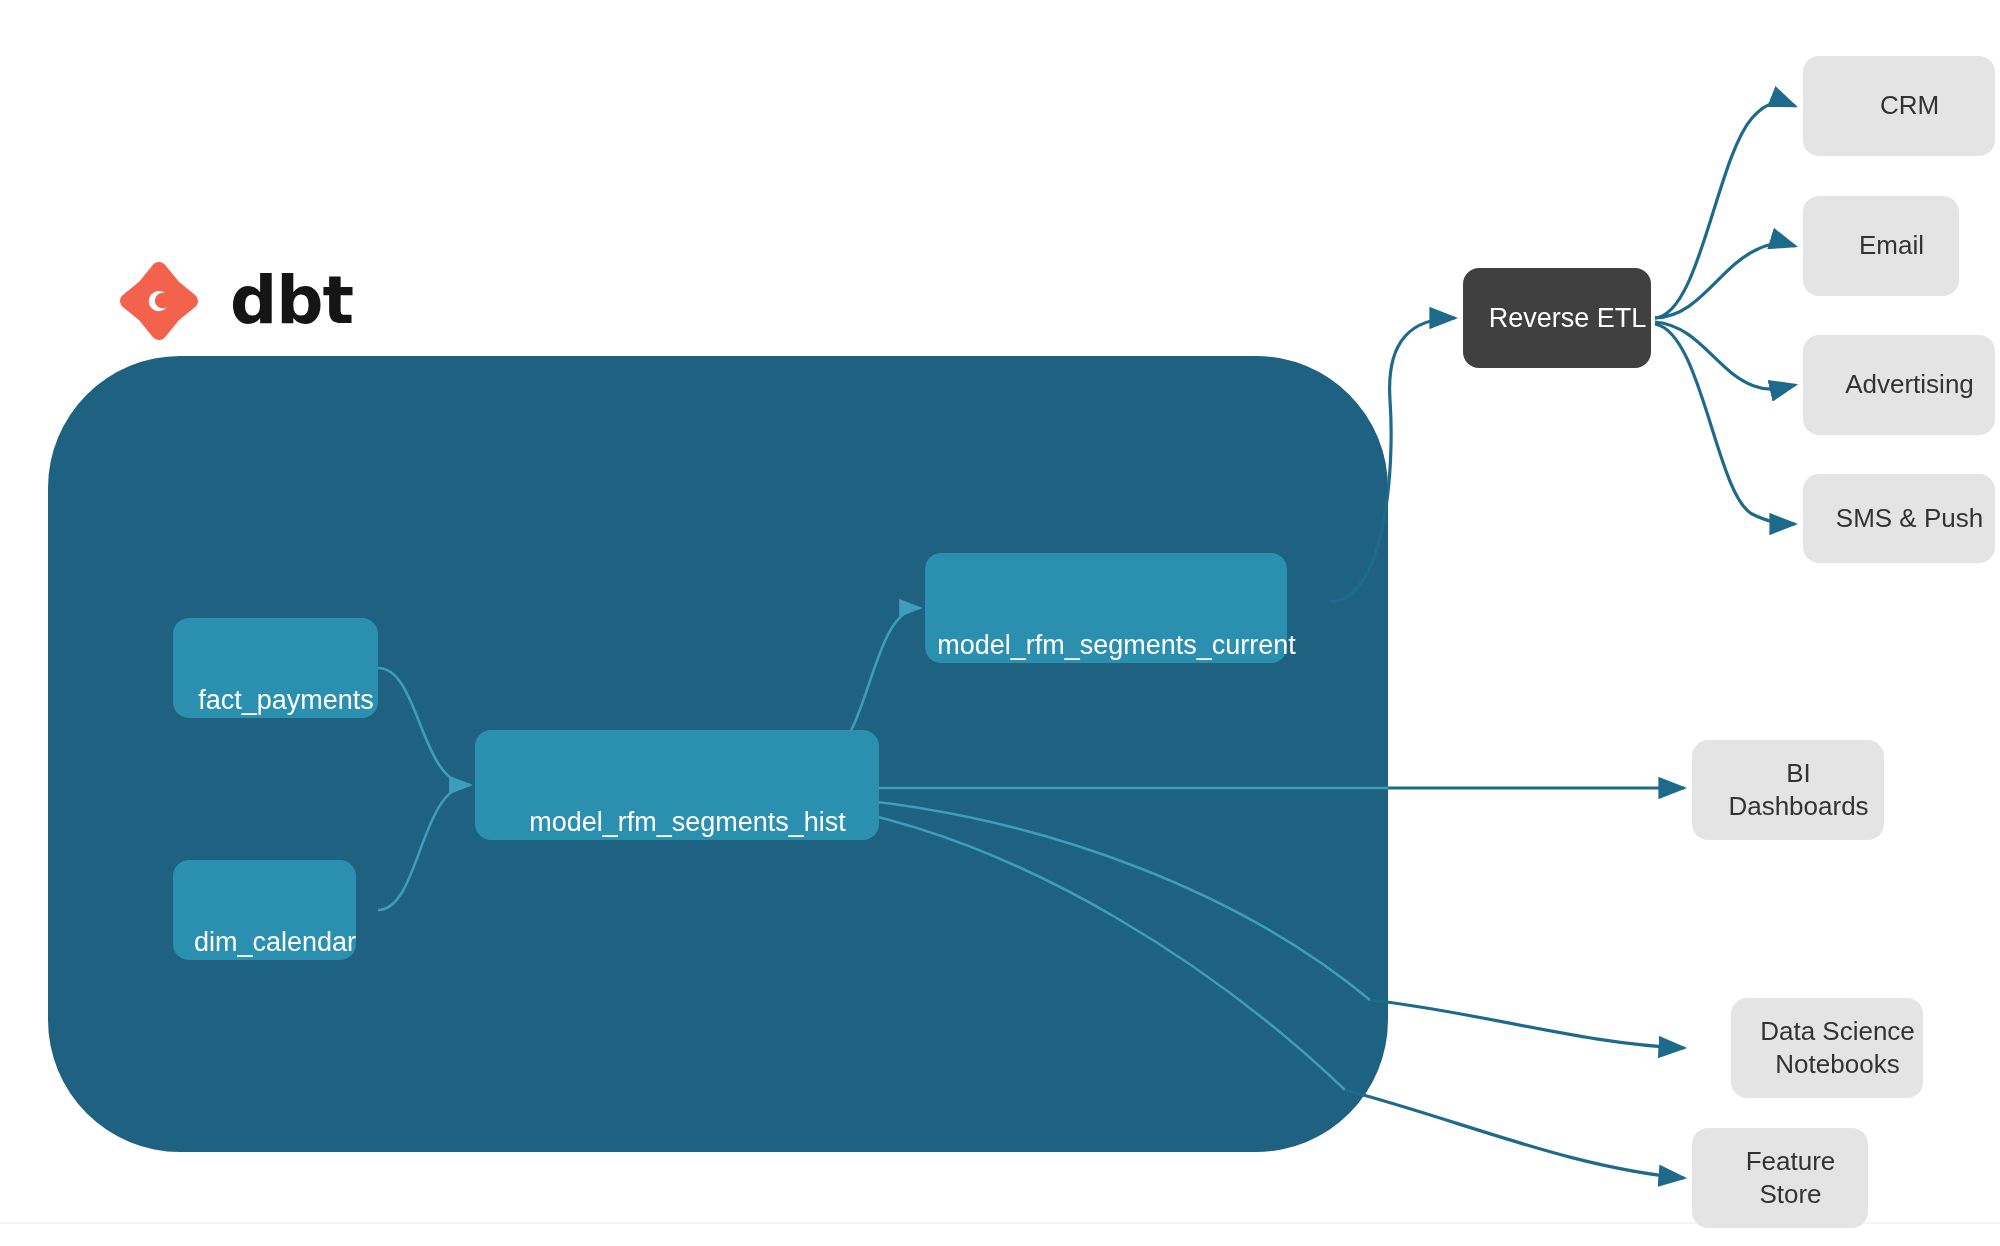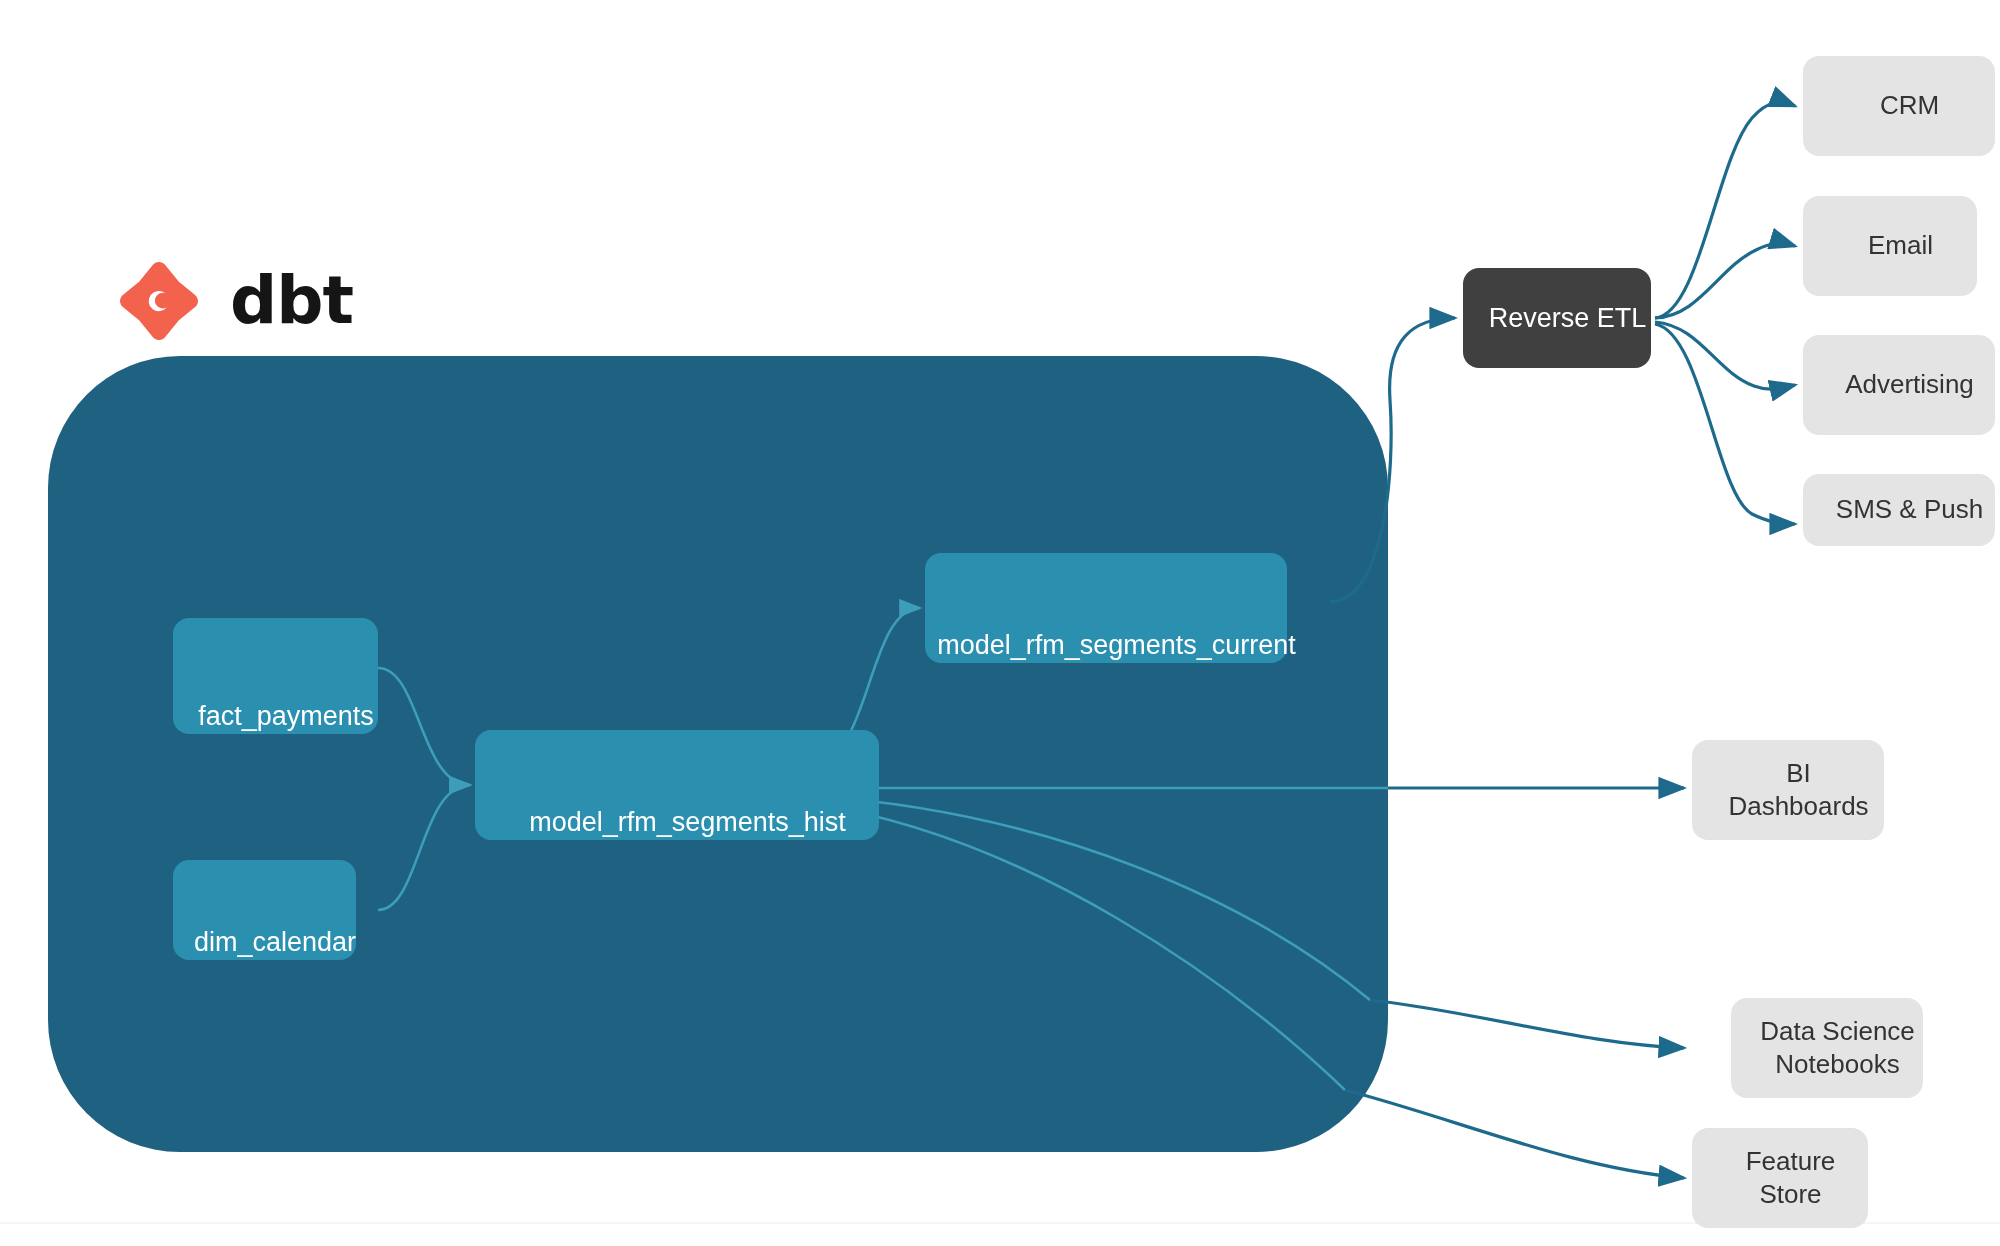--- a/index.html
+++ b/index.html
@@ -183,21 +183,21 @@
 
       <path d="M1345,1090 C 1460,1120 1570,1168 1684,1178" marker-end="url(#arrow-outer)"></path>
 
       <path d="M1655,318 C 1700,314 1716,160 1752,118 C 1768,100 1780,100 1795,106" marker-end="url(#arrow-outer)"></path>
       <path d="M1655,318 C 1700,316 1718,268 1756,250 C 1772,242 1782,242 1795,246" marker-end="url(#arrow-outer)"></path>
       <path d="M1655,322 C 1700,326 1716,372 1754,386 C 1770,392 1782,388 1795,385" marker-end="url(#arrow-outer)"></path>
       <path d="M1655,324 C 1702,332 1716,494 1752,514 C 1768,522 1780,524 1795,524" marker-end="url(#arrow-outer)"></path>
     </g>
   </svg>
 
-  <div class="node model" style="left:173px; top:618px; width:205px; height:116px;">
+  <div class="node model" style="left:173px; top:618px; width:205px; height:100px;">
     <span class="label">fact_payments</span>
   </div>
 
   <div class="node model" style="left:173px; top:860px; width:183px; height:100px;">
     <span class="label">dim_calendar</span>
   </div>
 
   <div class="node model" style="left:475px; top:730px; width:404px; height:110px;">
     <span class="label">model_rfm_segments_hist</span>
   </div>
@@ -207,29 +207,29 @@
   </div>
 
   <div class="node etl" style="left:1463px; top:268px; width:188px; height:100px;">
     <span class="label">Reverse ETL</span>
   </div>
 
   <div class="node dest" style="left:1803px; top:56px; width:192px; height:100px;">
     <span class="label">CRM</span>
   </div>
 
-  <div class="node dest" style="left:1803px; top:196px; width:174px; height:100px;">
+  <div class="node dest" style="left:1803px; top:196px; width:156px; height:100px;">
     <span class="label">Email</span>
   </div>
 
   <div class="node dest" style="left:1803px; top:335px; width:192px; height:100px;">
     <span class="label">Advertising</span>
   </div>
 
-  <div class="node dest" style="left:1803px; top:474px; width:192px; height:72px;">
+  <div class="node dest" style="left:1803px; top:474px; width:192px; height:89px;">
     <span class="label">SMS &amp; Push</span>
   </div>
 
   <div class="node dest" style="left:1692px; top:740px; width:192px; height:100px;">
     <span class="label">BI Dashboards</span>
   </div>
 
   <div class="node dest" style="left:1731px; top:998px; width:192px; height:100px;">
     <span class="label">Data Science
 Notebooks</span>

